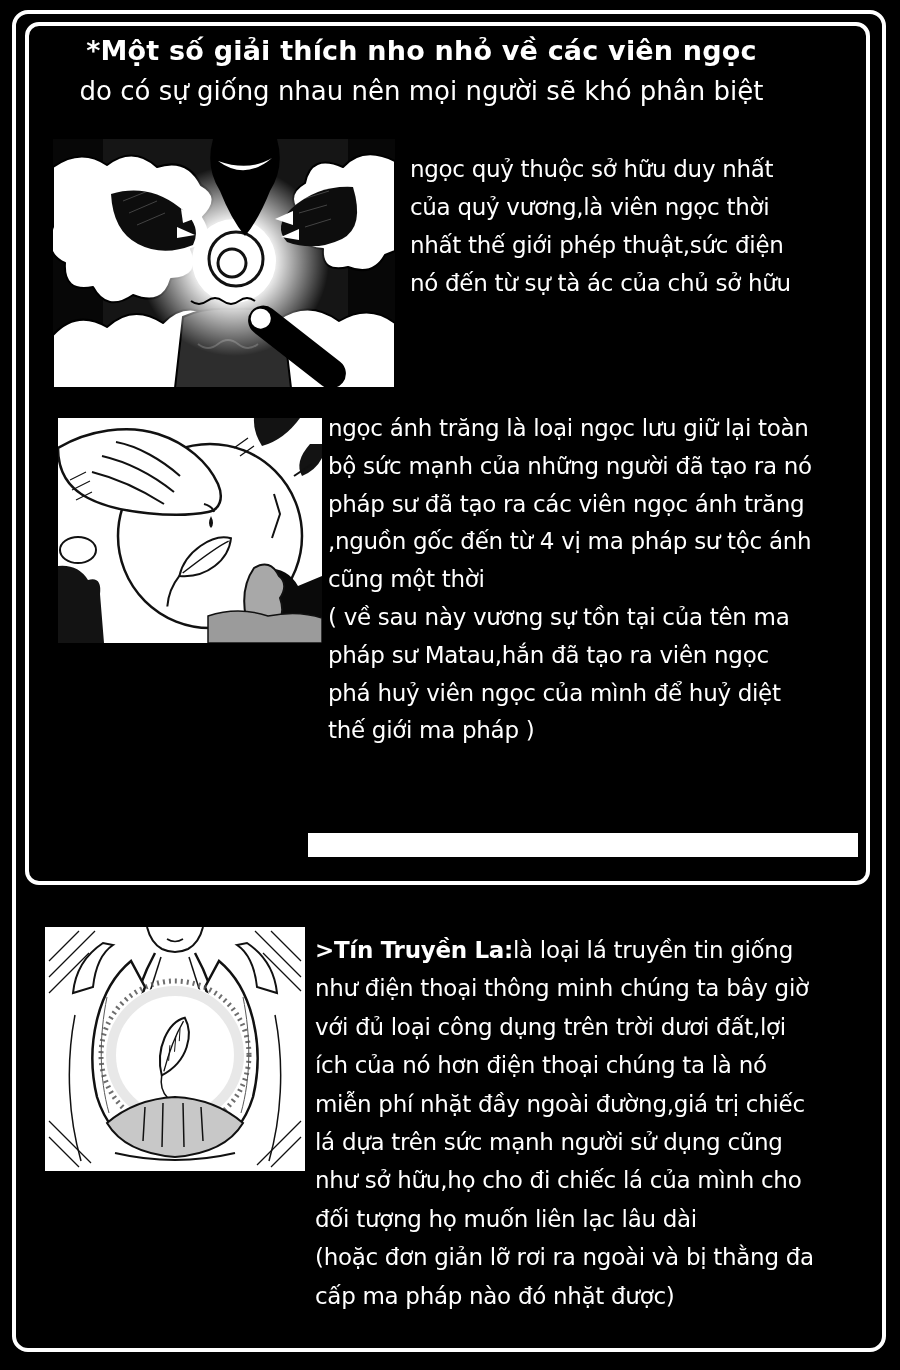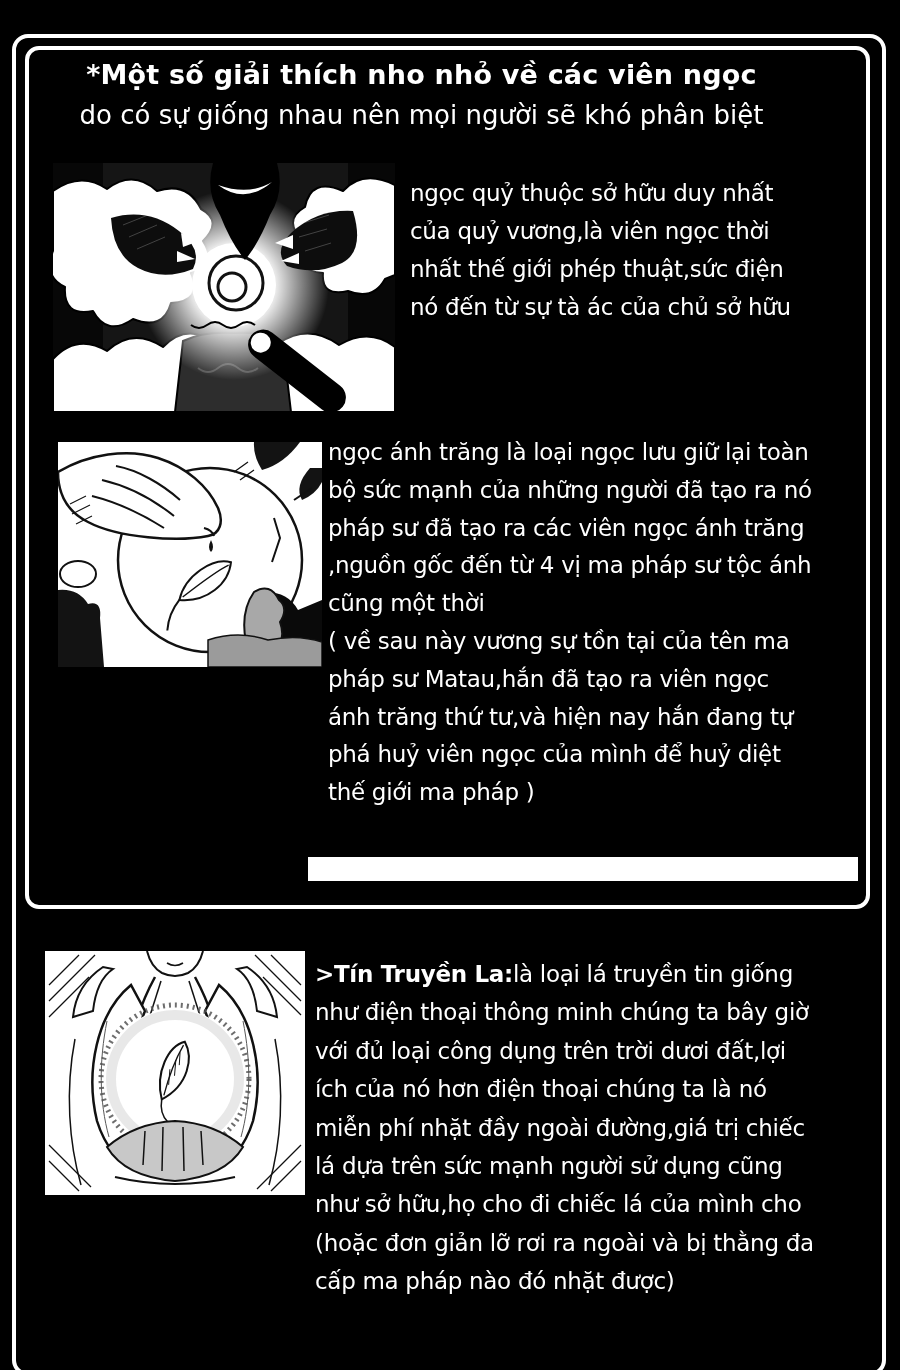--- a/index.html
+++ b/index.html
@@ -1,21 +1,21 @@
 <!DOCTYPE html>
 <html><head>
 <meta charset="utf-8">
 <style>
   html,body{margin:0;padding:0;}
   body{
     width:900px;height:1370px;position:relative;overflow:hidden;
     background:#000;color:#fff;
     font-family:"DejaVu Sans","Liberation Sans",sans-serif;
   }
-  .abs{position:absolute;margin-top:24px;}
+  .abs{position:absolute;}
   .frame{box-sizing:border-box;border:4px solid #fff;}
   .outer-frame{left:12px;top:10px;width:874px;height:1342px;border-radius:16px;}
   .inner-frame{left:25px;top:22px;width:845px;height:863px;border-radius:14px;}
   .title-block{left:25px;top:30px;width:845px;text-align:center;padding-right:52px;box-sizing:border-box;line-height:41px;}
   .title-line1{font-weight:bold;font-size:27px;letter-spacing:0.2px;}
   .title-line2{font-size:26px;}
   .para{font-size:23px;white-space:nowrap;letter-spacing:-0.3px;}
   .para .tline{white-space:nowrap;}
   .p1{left:410px;top:150px;line-height:38px;}
   .p2{left:328px;top:410px;line-height:37.8px;}
@@ -139,21 +139,20 @@
 </div>
 
 <div class="abs para p2">
     <div class="tline">ngọc ánh trăng là loại ngọc lưu giữ lại toàn</div>
     <div class="tline">bộ sức mạnh của những người đã tạo ra nó</div>
     <div class="tline">pháp sư đã tạo ra các viên ngọc ánh trăng</div>
     <div class="tline">,nguồn gốc đến từ 4 vị ma pháp sư tộc ánh</div>
     <div class="tline">cũng một thời</div>
     <div class="tline">( về sau này vương sự tồn tại của tên ma</div>
     <div class="tline">pháp sư Matau,hắn đã tạo ra viên ngọc</div>
-    <div class="tline">ánh trăng thứ tư,và hiện nay hắn đang tự</div>
     <div class="tline">phá huỷ viên ngọc của mình để huỷ diệt</div>
     <div class="tline">thế giới ma pháp )</div>
   </div>
 
 <div class="abs white-bar"></div>
 
 <div class="abs panel" id="panel3">
   <svg width="260" height="244" viewBox="0 0 260 244">
     <rect width="260" height="244" fill="#fff"></rect>
 
@@ -219,16 +218,17 @@
   <div class="tline">
     <span class="lead-bold">&gt;Tín Truyền La:</span><span>là loại lá truyền tin giống</span>
   </div>
   <div>
       <div class="tline">như điện thoại thông minh chúng ta bây giờ</div>
       <div class="tline">với đủ loại công dụng trên trời dươi đất,lợi</div>
       <div class="tline">ích của nó hơn điện thoại chúng ta là nó</div>
       <div class="tline">miễn phí nhặt đầy ngoài đường,giá trị chiếc</div>
       <div class="tline">lá dựa trên sức mạnh người sử dụng cũng</div>
       <div class="tline">như sở hữu,họ cho đi chiếc lá của mình cho</div>
+      <div class="tline">đối tượng họ muốn liên lạc lâu dài</div>
       <div class="tline">(hoặc đơn giản lỡ rơi ra ngoài và bị thằng đa</div>
       <div class="tline">cấp ma pháp nào đó nhặt được)</div>
     </div>
 </div>
 
 </body></html>

